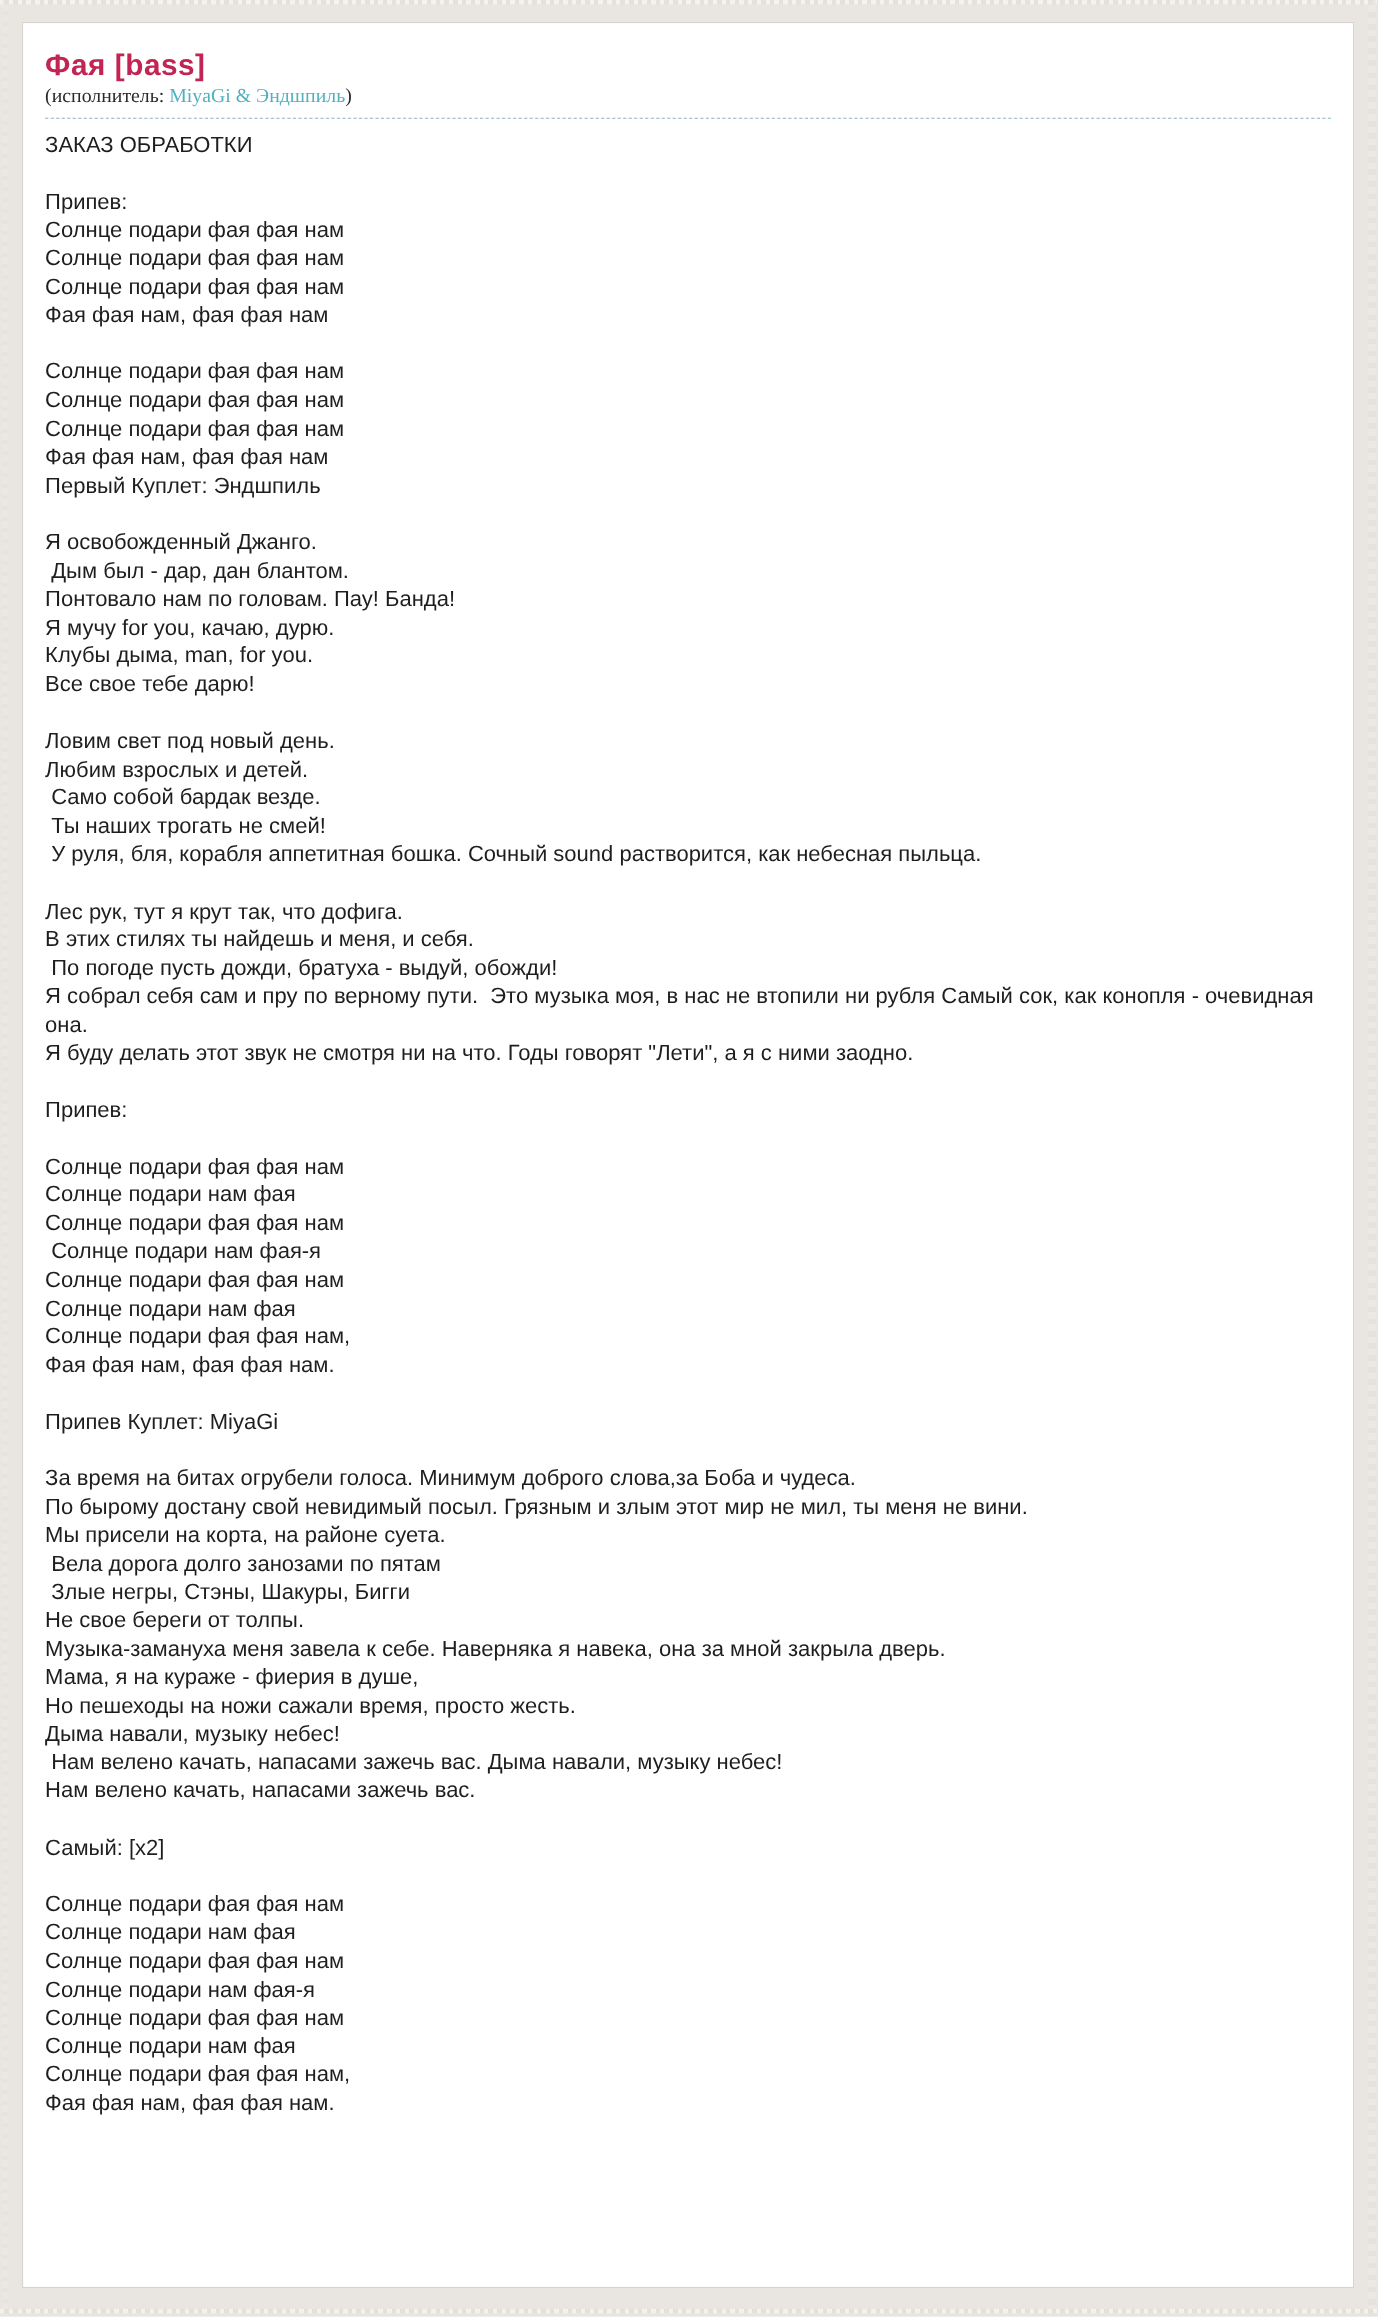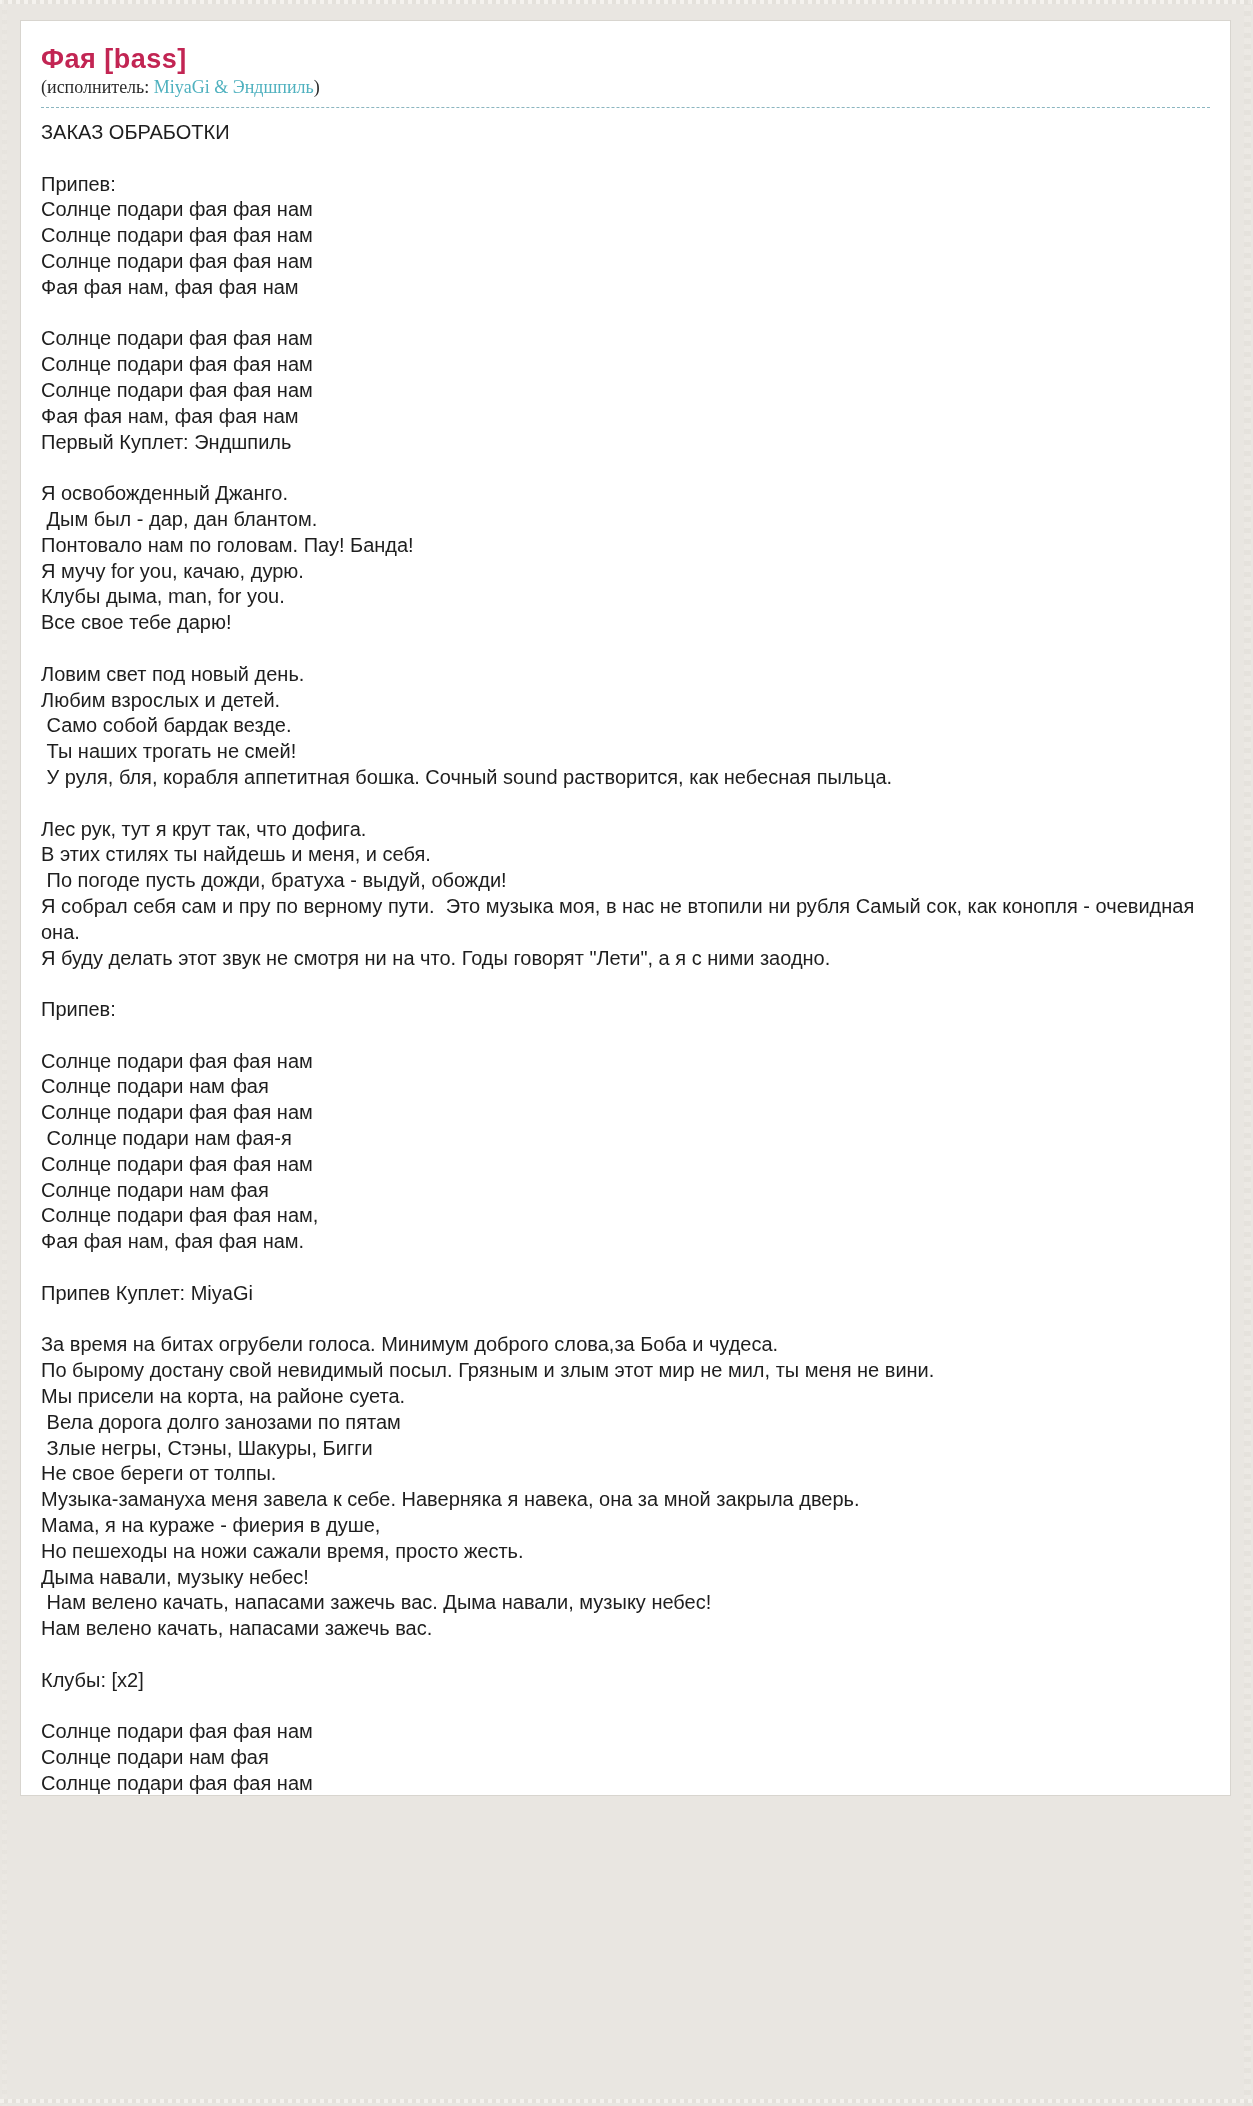--- a/index.html
+++ b/index.html
@@ -38,21 +38,21 @@
     left: 2px;
     width: 5px;
     background: repeating-linear-gradient(to bottom, #e4e1db 0 4px, #edeae5 4px 10px);
     opacity: .45;
   }
   .card {
     position: absolute;
     left: 20px;
     top: 20px;
     width: 1211px;
-    height: 1776px;
+    height: 2060px;
     background: #ffffff;
     border: 1px solid #d8d5cf;
     box-sizing: border-box;
     padding: 10px 20px 0 20px;
     overflow: hidden;
   }
   .header {
     padding-bottom: 8px;
     border-bottom: 1px dashed #8cb6c0;
   }
@@ -144,21 +144,21 @@
 Мы присели на корта, на районе суета.
  Вела дорога долго занозами по пятам
  Злые негры, Стэны, Шакуры, Бигги
 Не свое береги от толпы.
 Музыка-замануха меня завела к себе. Наверняка я навека, она за мной закрыла дверь.
 Мама, я на кураже - фиерия в душе,
 Но пешеходы на ножи сажали время, просто жесть.
 Дыма навали, музыку небес!
  Нам велено качать, напасами зажечь вас. Дыма навали, музыку небес!
 Нам велено качать, напасами зажечь вас.</p>
-        <p>Клубы: [x2]</p>
+        <p>Самый: [x2]</p>
         <p>Солнце подари фая фая нам
 Солнце подари нам фая
 Солнце подари фая фая нам
 Солнце подари нам фая-я
 Солнце подари фая фая нам
 Солнце подари нам фая
 Солнце подари фая фая нам,
 Фая фая нам, фая фая нам.</p>
       </div>
   </div>

